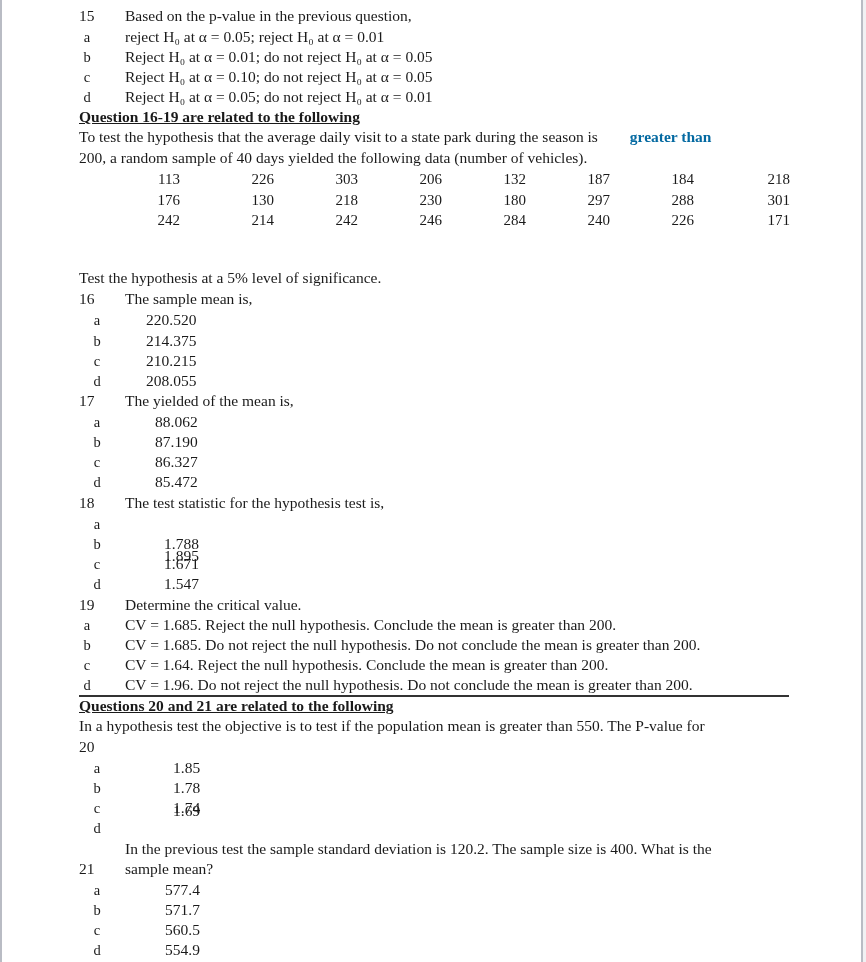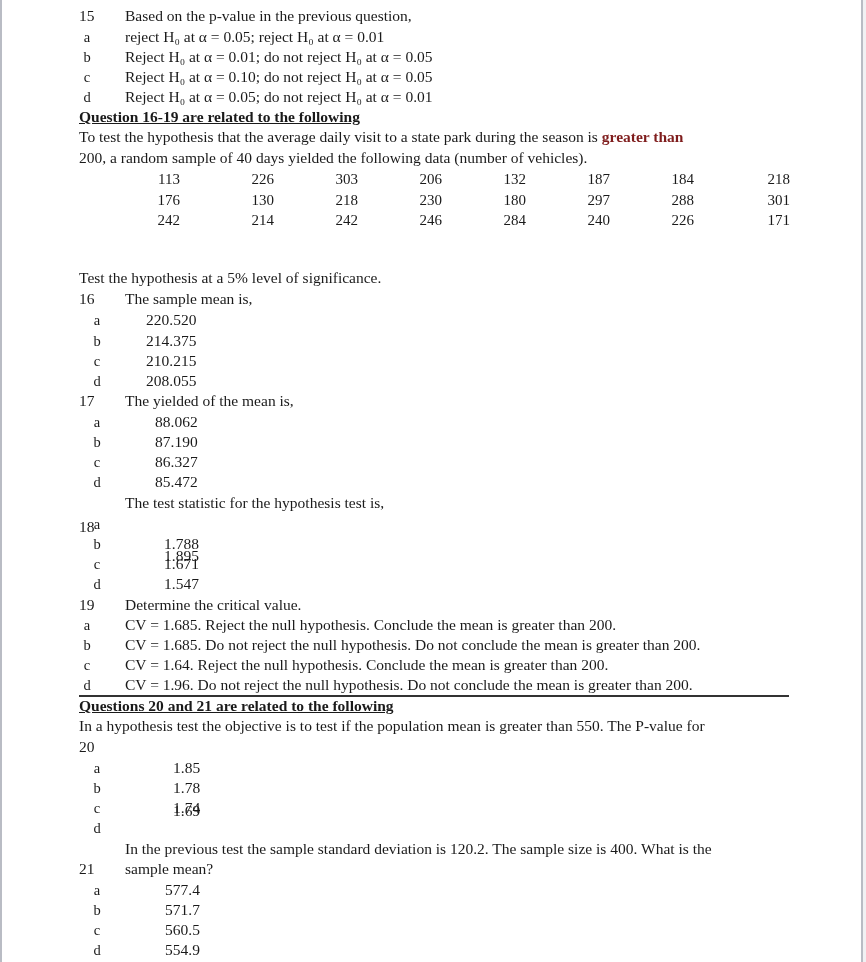--- a/index.html
+++ b/index.html
@@ -11,21 +11,21 @@
       font-size: 15.5px;
     }
     .edge-left { position: absolute; left: 0; top: 0; width: 2px; height: 962px; background: #b9bcc4; }
     .edge-right { position: absolute; left: 861px; top: 0; width: 2px; height: 962px; background: #b9bcc4; }
     .edge-right-pad { position: absolute; left: 863px; top: 0; width: 3px; height: 962px; background: #f1f1f3; }
 
     .abs { position: absolute; white-space: nowrap; line-height: 20px; }
     .qnum { position: absolute; left: 79px; white-space: nowrap; line-height: 20px; }
     .opt-letter { position: absolute; width: 20px; text-align: center; white-space: nowrap; line-height: 20px; font-size: 14.5px; }
     .heading { position: absolute; left: 79px; font-weight: bold; text-decoration: underline; line-height: 20px; white-space: nowrap; }
-    .red { color: #7f1d1d; font-weight: bold; }
+    .red { color: #0369a1; font-weight: bold; margin-left: 28px; }
     .data-table { position: absolute; left: 140px; top: 169px; width: 650px; border-collapse: collapse; }
     .data-table td { padding: 0; height: 20.4px; line-height: 20px; text-align: right; font-size: 15px; }
     .rule { position: absolute; left: 79px; height: 2px; background: #333; }
   </style>
 </head>
 <body>
 
 <div class="edge-left"></div>
 <div class="edge-right"></div>
 <div class="edge-right-pad"></div>
@@ -108,21 +108,21 @@
   <span class="abs" style="left:155px; top:412px;">88.062</span>
   <span class="opt-letter" style="left:87px; top:432px;">b</span>
   <span class="abs" style="left:155px; top:432px;">87.190</span>
   <span class="opt-letter" style="left:87px; top:452px;">c</span>
   <span class="abs" style="left:155px; top:452px;">86.327</span>
   <span class="opt-letter" style="left:87px; top:472px;">d</span>
   <span class="abs" style="left:155px; top:472px;">85.472</span>
 </div>
 
 <div>
-  <span class="qnum" style="top:493px;margin-top:24px;">18</span>
+  <span class="qnum" style="top:493px;">18</span>
   <span class="abs" style="left:125px; top:493px;">The test statistic for the hypothesis test is,</span>
   <span class="opt-letter" style="left:87px; top:514px;">a</span>
   <span class="abs" style="left:164px; top:514px;margin-top:32px;">1.895</span>
   <span class="opt-letter" style="left:87px; top:534px;">b</span>
   <span class="abs" style="left:164px; top:534px;">1.788</span>
   <span class="opt-letter" style="left:87px; top:554px;">c</span>
   <span class="abs" style="left:164px; top:554px;">1.671</span>
   <span class="opt-letter" style="left:87px; top:574px;">d</span>
   <span class="abs" style="left:164px; top:574px;">1.547</span>
 </div>

